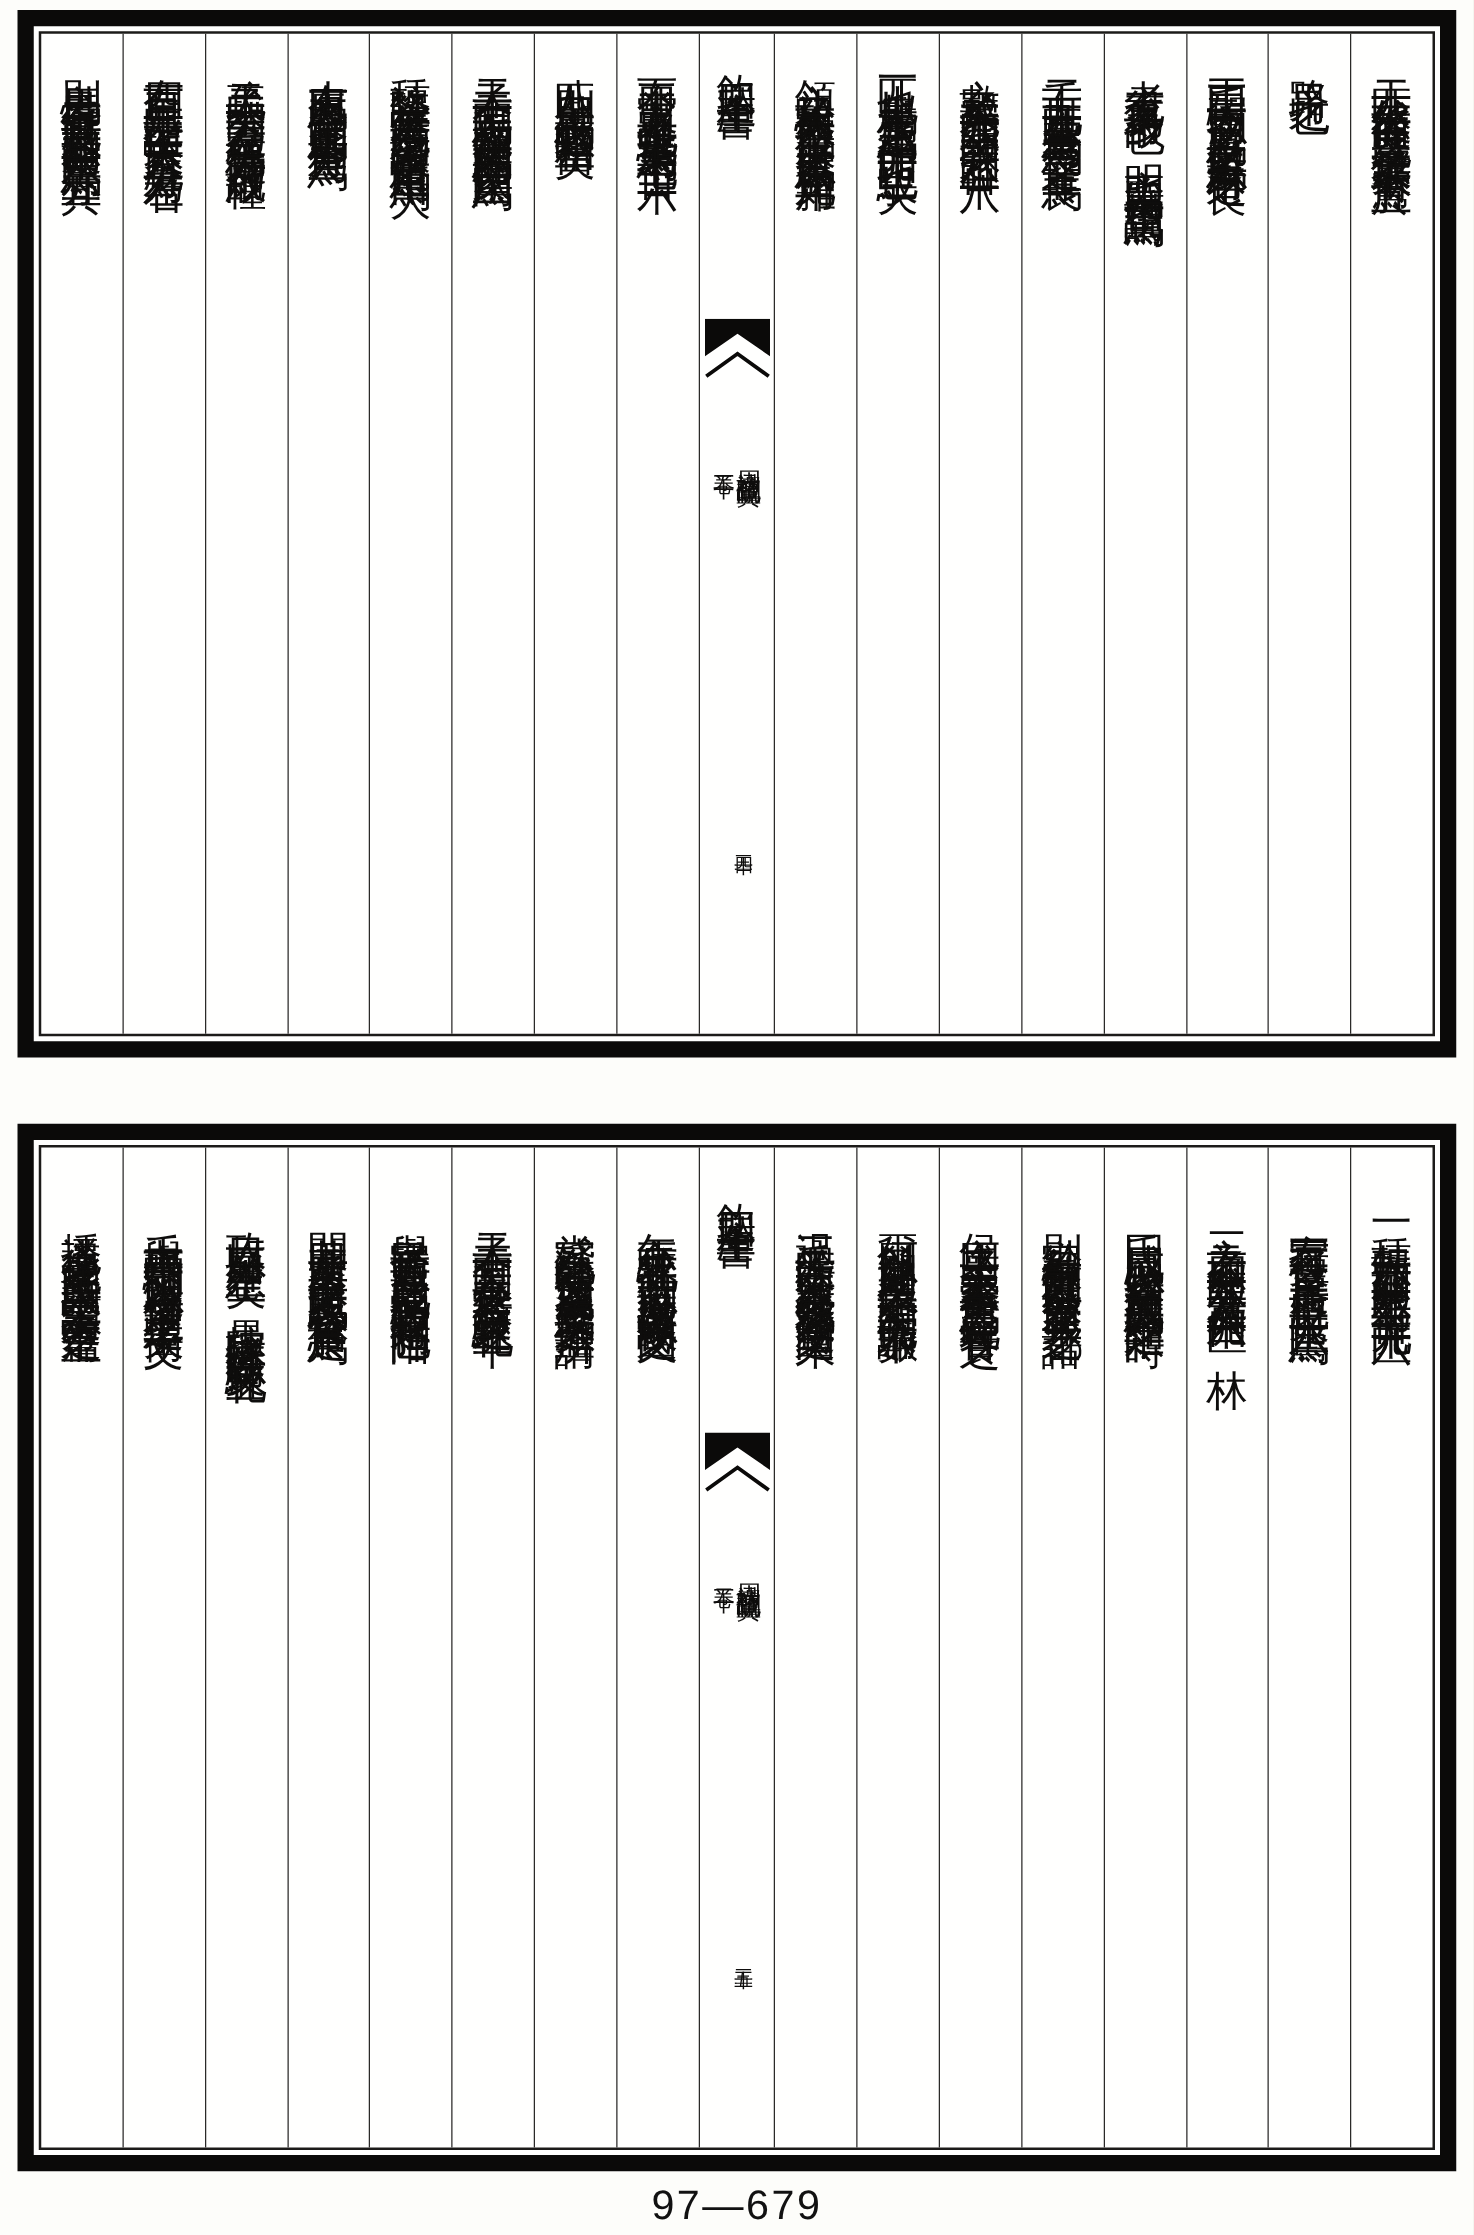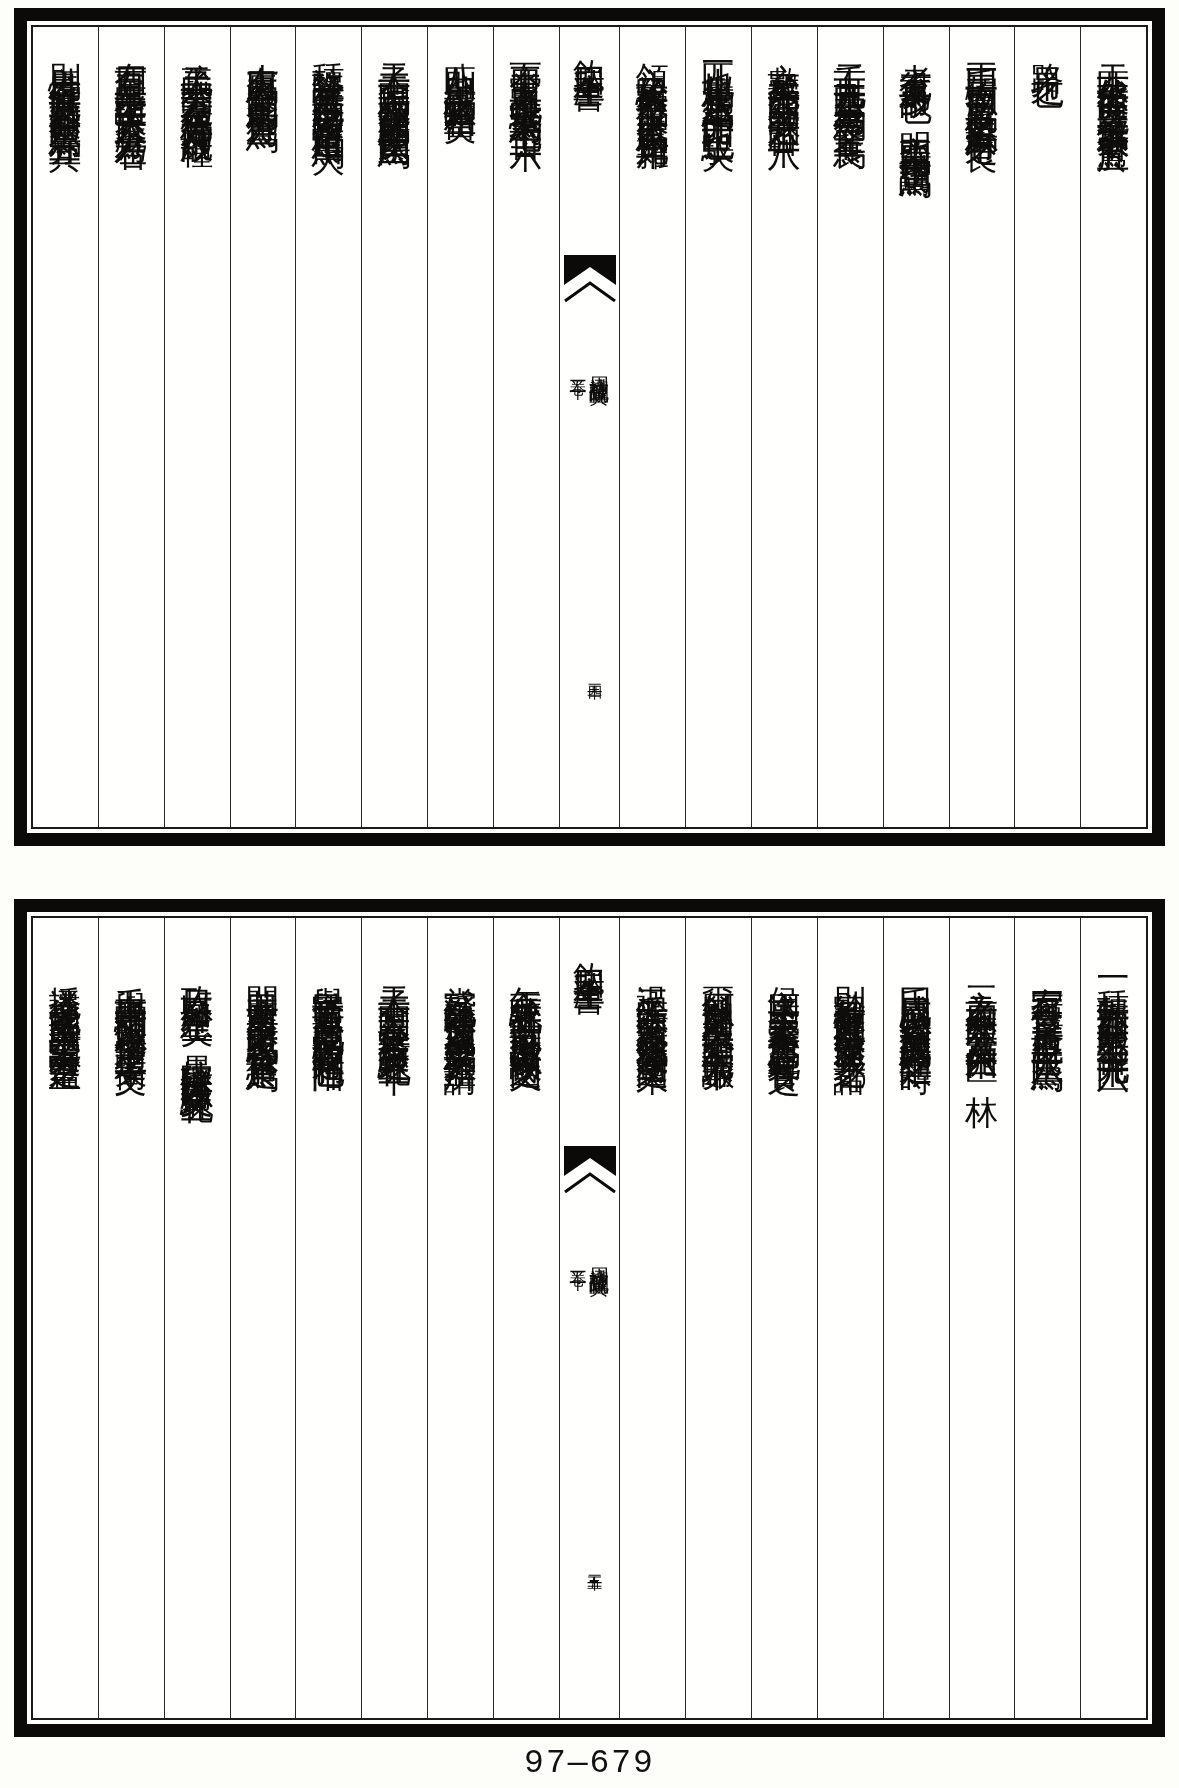--- a/index.html
+++ b/index.html
@@ -76,21 +76,21 @@
   .banxin-folio{
     position:absolute; top:645px; left:58%; transform:translateX(-50%);
     writing-mode:vertical-rl; text-orientation:upright;
     font-size:15px; line-height:1; letter-spacing:1px; white-space:pre;
   }
   .footer{
     margin-top:8px;
     text-align:center;
     font-size:33px;
     letter-spacing:2px;
-    font-family:Liberation Mono, monospace;
+    font-family:Liberation Sans, sans-serif;
     color:#111;
   }
 </style>
 </head>
 <body>
 
 <div class="page">
 
   <section class="block upper">
     <div class="block-inner">

